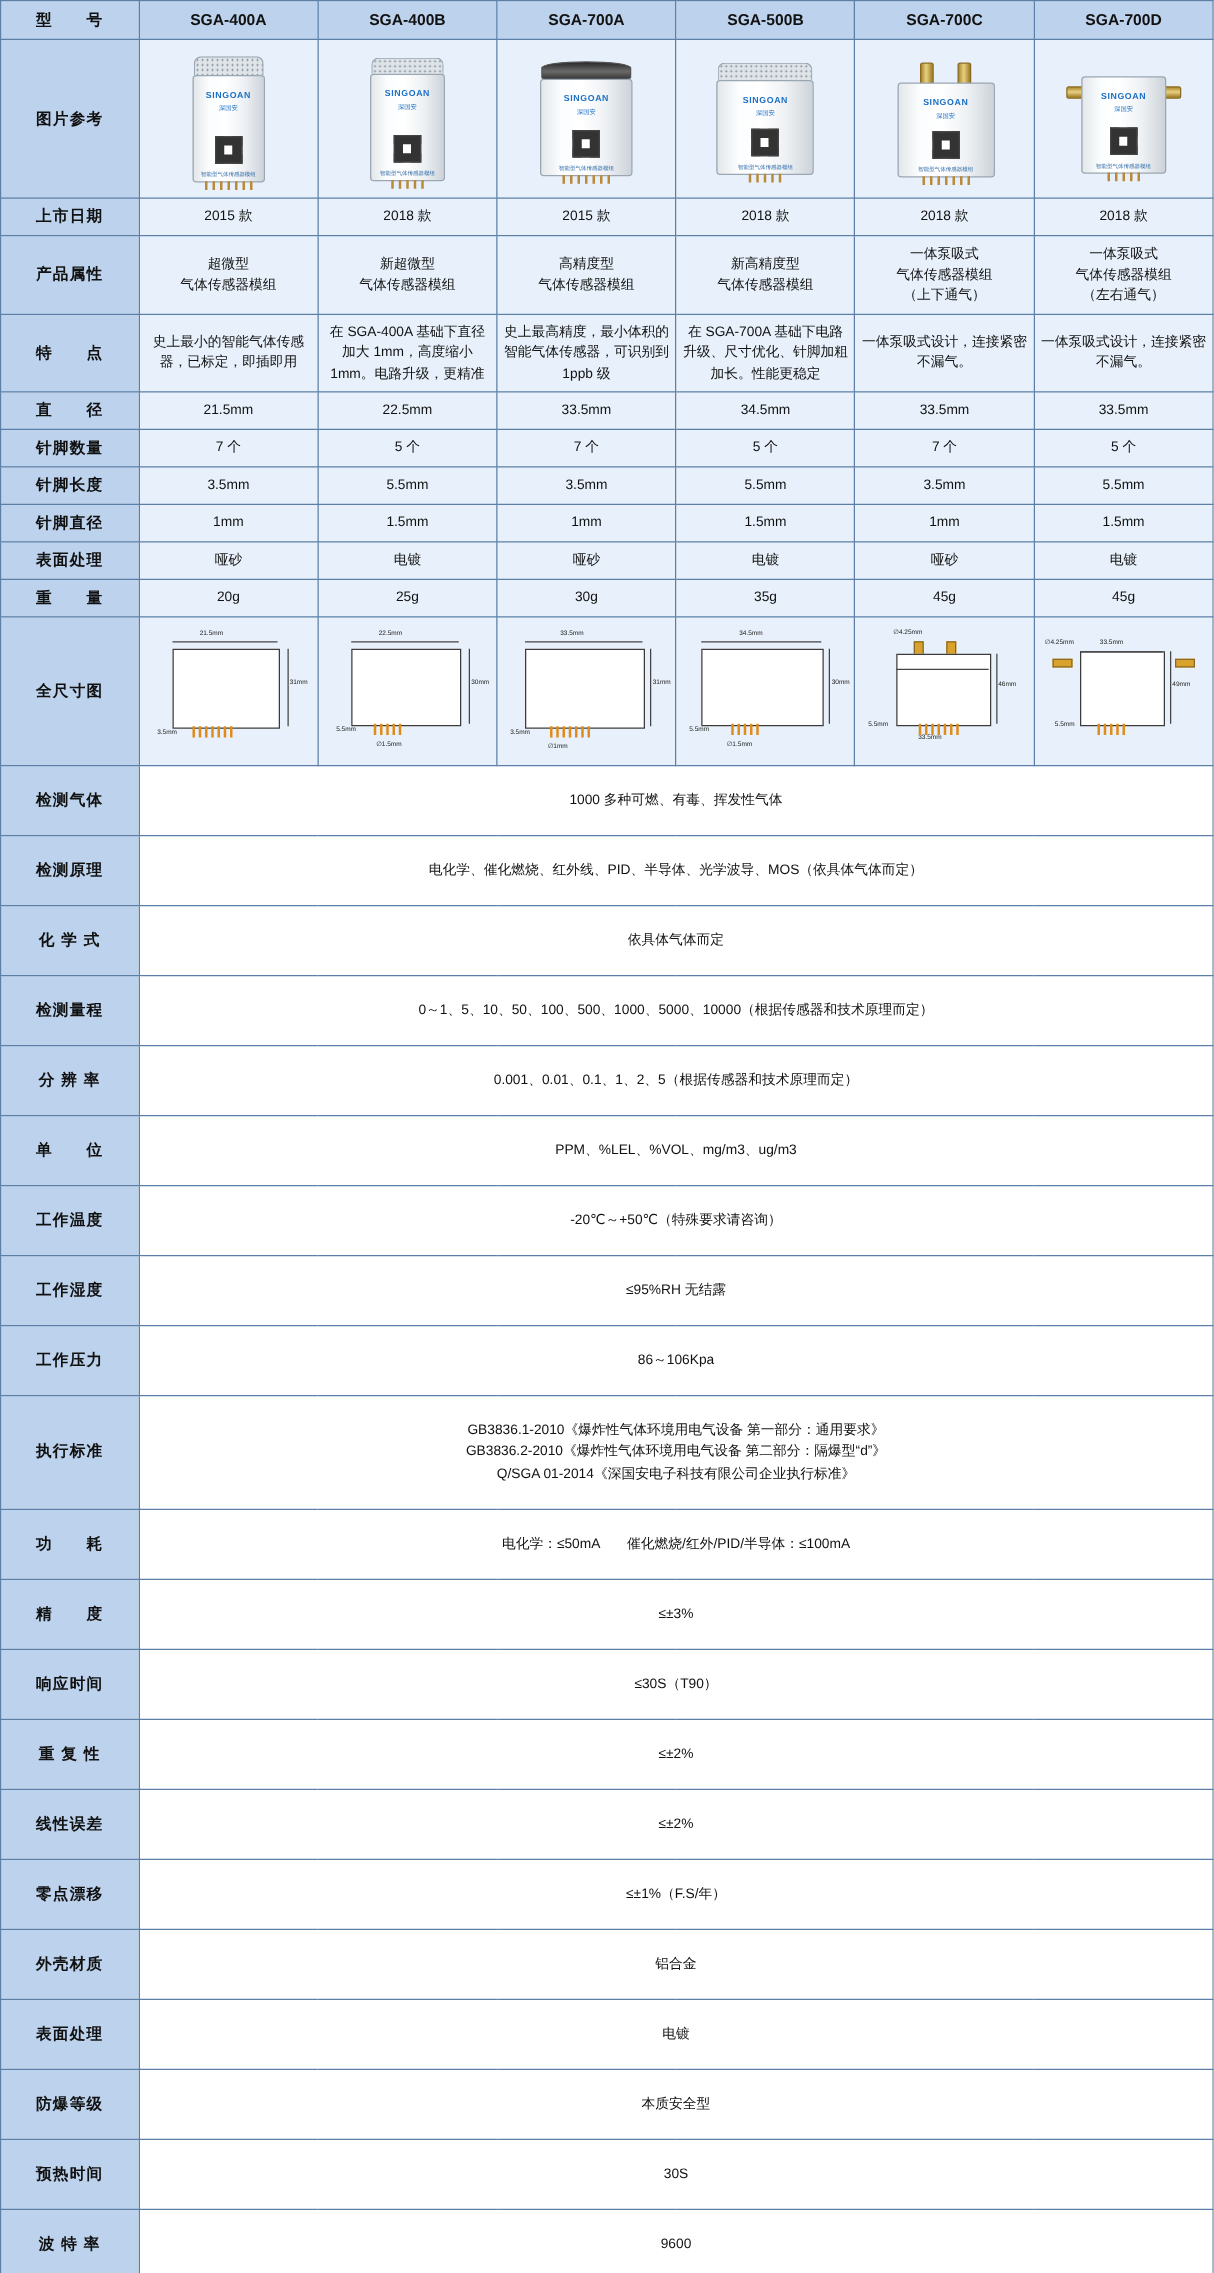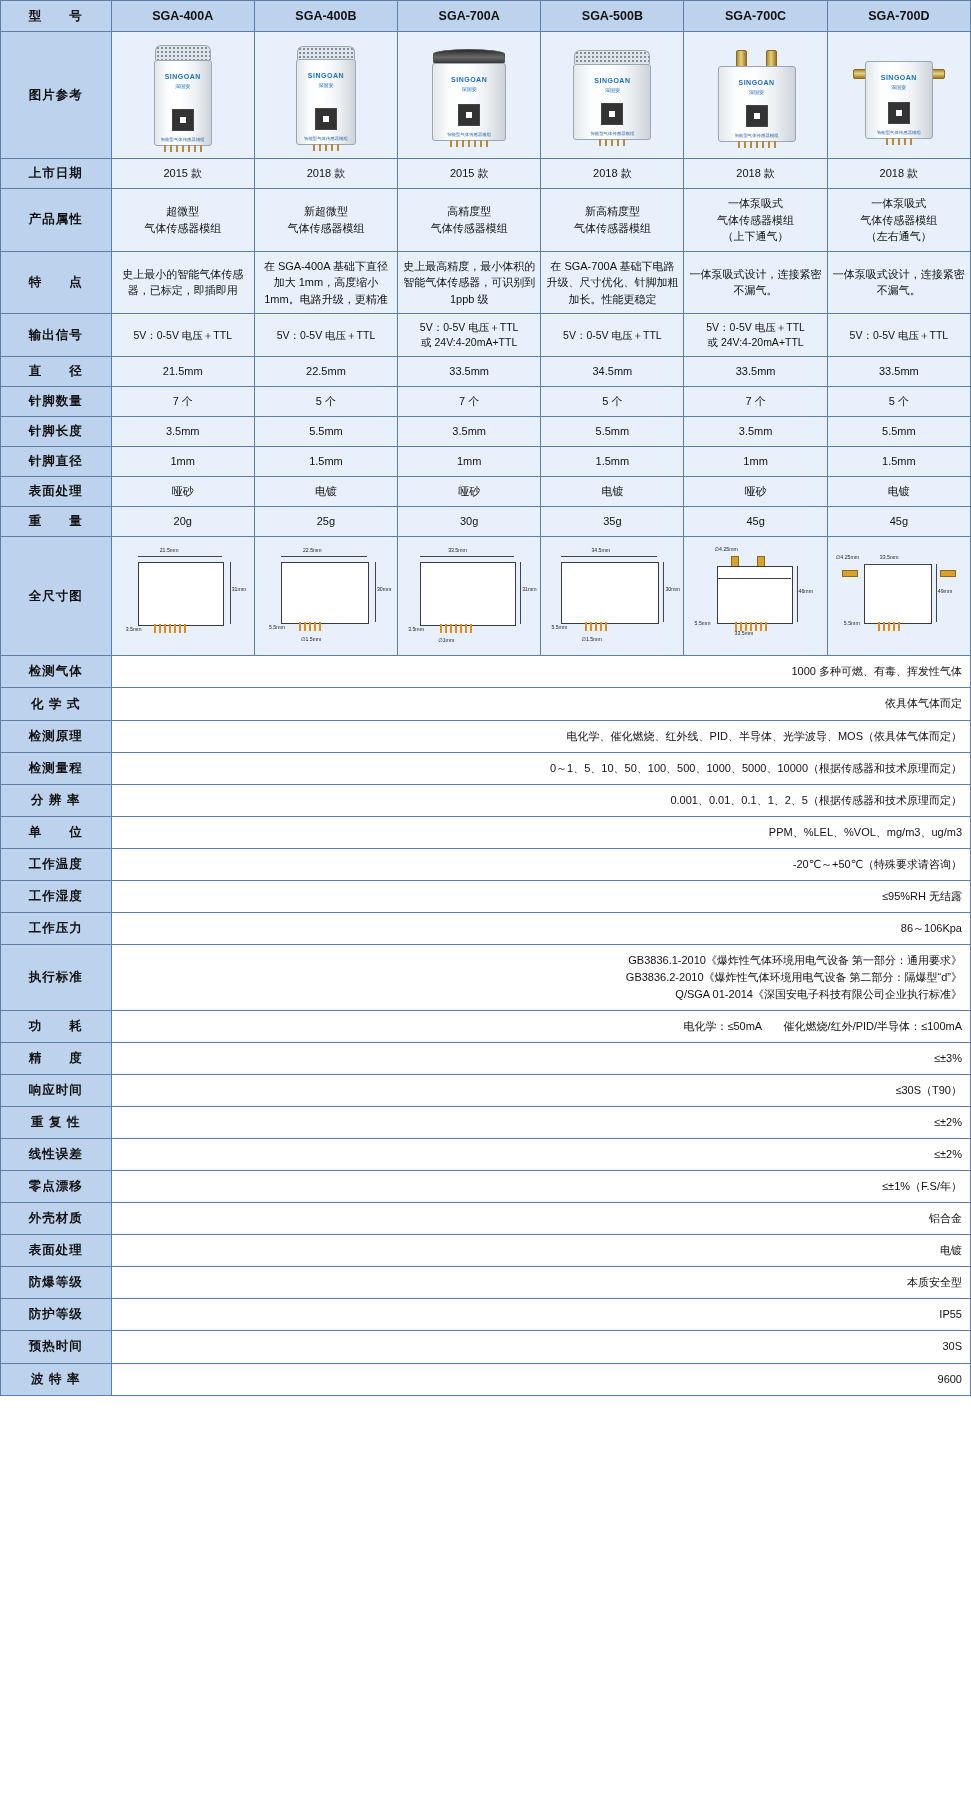--- a/index.html
+++ b/index.html
@@ -3,21 +3,21 @@
 <meta charset="utf-8">
 <style>
   html,body{margin:0;padding:0;background:#ffffff;}
   body{font-family:"Liberation Sans","DejaVu Sans",sans-serif;width:971px;}
   #sheet{width:971px;box-sizing:border-box;padding:0;}
   table{border-collapse:collapse;width:971px;table-layout:fixed;}
   td,th{border:1px solid #5b7fa6;vertical-align:middle;}
   .lbl{background:#bdd2ec;text-align:center;font-size:12.5px;color:#111;font-weight:bold;letter-spacing:1px;width:95px;padding:6px 2px;}
   .hdr{background:#bdd2ec;text-align:center;font-size:12.5px;color:#111;font-weight:bold;padding:8px 2px;}
   .val{background:#e8f1fb;text-align:center;font-size:11px;color:#111;padding:6px 4px;line-height:1.45;}
-  .white{background:#ffffff;text-align:right;font-size:11px;color:#111;padding:7px 8px;line-height:1.55;}
+  .white{background:#ffffff;text-align:center;font-size:11px;color:#111;padding:19px 8px;line-height:1.55;}
   .imgcell{background:#e8f1fb;text-align:center;padding:4px 2px;height:118px;}
   .dimcell{background:#e8f1fb;text-align:center;padding:3px 2px;height:112px;}
   .nb{font-size:10.5px;}
   .multi{line-height:1.5;}
 
   
   .sensor{position:relative;margin:0 auto;}
   .can{position:relative;margin:0 auto;border:1px solid #9aa6b2;border-radius:3px;
        background:linear-gradient(90deg,#e3e7ea 0%,#fbfdfe 22%,#ffffff 45%,#eef1f4 72%,#ccd3d9 100%);}
   .can .qr{position:absolute;left:50%;transform:translateX(-50%);bottom:14px;width:20px;height:20px;
@@ -229,29 +229,20 @@
   <tr>
     <td class="lbl">特　　点</td>
     <td class="val multi">史上最小的智能气体传感器，已标定，即插即用</td>
     <td class="val multi">在 SGA-400A 基础下直径加大 1mm，高度缩小 1mm。电路升级，更精准</td>
     <td class="val multi">史上最高精度，最小体积的智能气体传感器，可识别到 1ppb 级</td>
     <td class="val multi">在 SGA-700A 基础下电路升级、尺寸优化、针脚加粗加长。性能更稳定</td>
     <td class="val multi">一体泵吸式设计，连接紧密不漏气。</td>
     <td class="val multi">一体泵吸式设计，连接紧密不漏气。</td>
   </tr>
 
-  <tr>
-    <td class="lbl">输出信号</td>
-    <td class="val nl nb">5V：0-5V 电压＋TTL</td>
-    <td class="val nl nb">5V：0-5V 电压＋TTL</td>
-    <td class="val nl nb">5V：0-5V 电压＋TTL<br>或 24V:4-20mA+TTL</td>
-    <td class="val nl nb">5V：0-5V 电压＋TTL</td>
-    <td class="val nl nb">5V：0-5V 电压＋TTL<br>或 24V:4-20mA+TTL</td>
-    <td class="val nl nb">5V：0-5V 电压＋TTL</td>
-  </tr>
 
   <tr>
     <td class="lbl">直　　径</td>
     <td class="val">21.5mm</td>
     <td class="val">22.5mm</td>
     <td class="val">33.5mm</td>
     <td class="val">34.5mm</td>
     <td class="val">33.5mm</td>
     <td class="val">33.5mm</td>
   </tr>
@@ -432,28 +423,28 @@
         <div class="dtxt" style="left:10px;top:76px;">5.5mm</div>
       </div>
     </td>
   </tr>
 
   <tr>
     <td class="lbl">检测气体</td>
     <td class="white" colspan="6">1000 多种可燃、有毒、挥发性气体</td>
   </tr>
   <tr>
+    <td class="lbl">检测原理</td>
+    <td class="white" colspan="6">电化学、催化燃烧、红外线、PID、半导体、光学波导、MOS（依具体气体而定）</td>
+  </tr>
+  <tr>
     <td class="lbl">化 学 式</td>
     <td class="white" colspan="6">依具体气体而定</td>
   </tr>
   <tr>
-    <td class="lbl">检测原理</td>
-    <td class="white" colspan="6">电化学、催化燃烧、红外线、PID、半导体、光学波导、MOS（依具体气体而定）</td>
-  </tr>
-  <tr>
     <td class="lbl">检测量程</td>
     <td class="white" colspan="6">0～1、5、10、50、100、500、1000、5000、10000（根据传感器和技术原理而定）</td>
   </tr>
   <tr>
     <td class="lbl">分 辨 率</td>
     <td class="white" colspan="6">0.001、0.01、0.1、1、2、5（根据传感器和技术原理而定）</td>
   </tr>
   <tr>
     <td class="lbl">单　　位</td>
     <td class="white" colspan="6">PPM、%LEL、%VOL、mg/m3、ug/m3</td>
@@ -502,24 +493,20 @@
     <td class="lbl">外壳材质</td>
     <td class="white" colspan="6">铝合金</td>
   </tr>
   <tr>
     <td class="lbl">表面处理</td>
     <td class="white" colspan="6">电镀</td>
   </tr>
   <tr>
     <td class="lbl">防爆等级</td>
     <td class="white" colspan="6">本质安全型</td>
-  </tr>
-  <tr>
-    <td class="lbl">防护等级</td>
-    <td class="white" colspan="6">IP55</td>
   </tr>
   <tr>
     <td class="lbl">预热时间</td>
     <td class="white" colspan="6">30S</td>
   </tr>
   <tr>
     <td class="lbl">波 特 率</td>
     <td class="white" colspan="6">9600</td>
   </tr>
 

